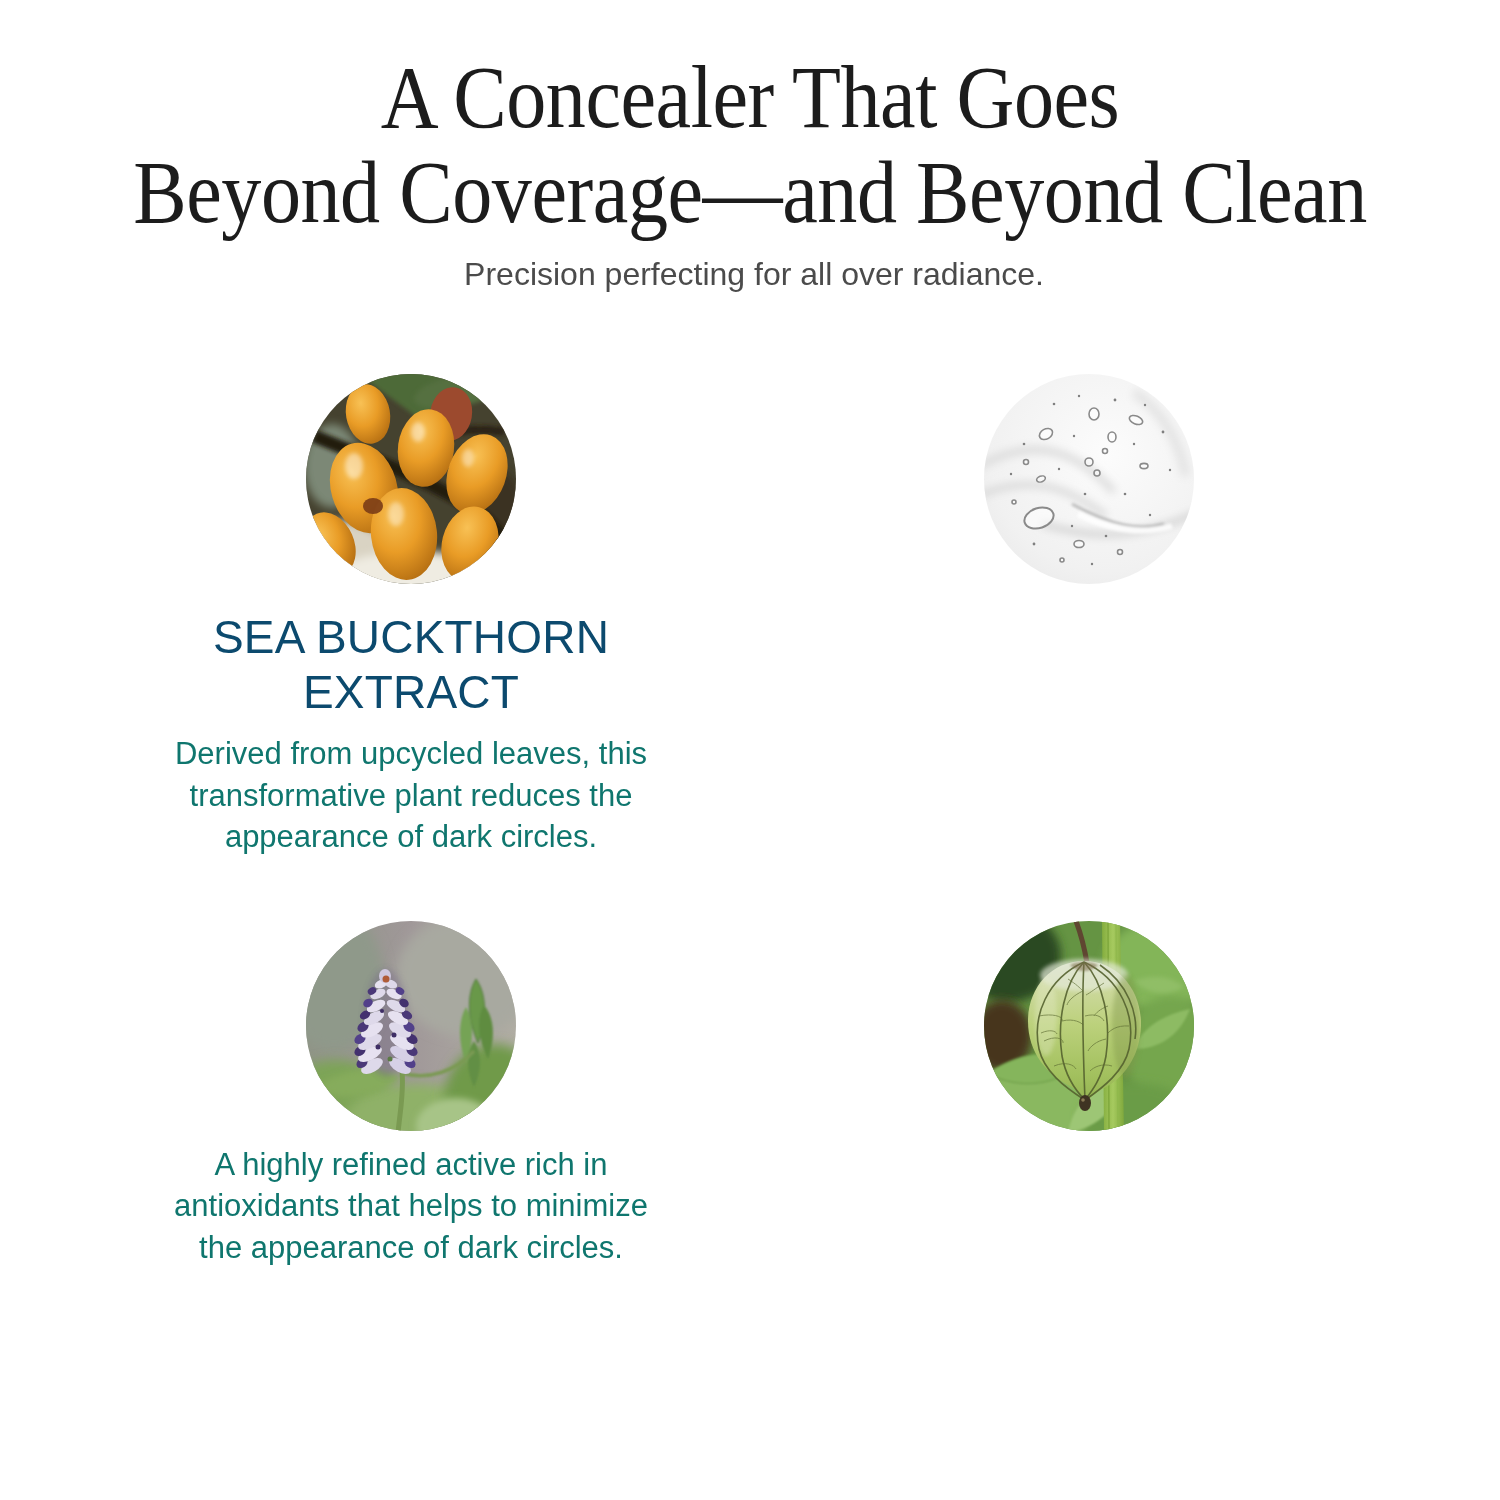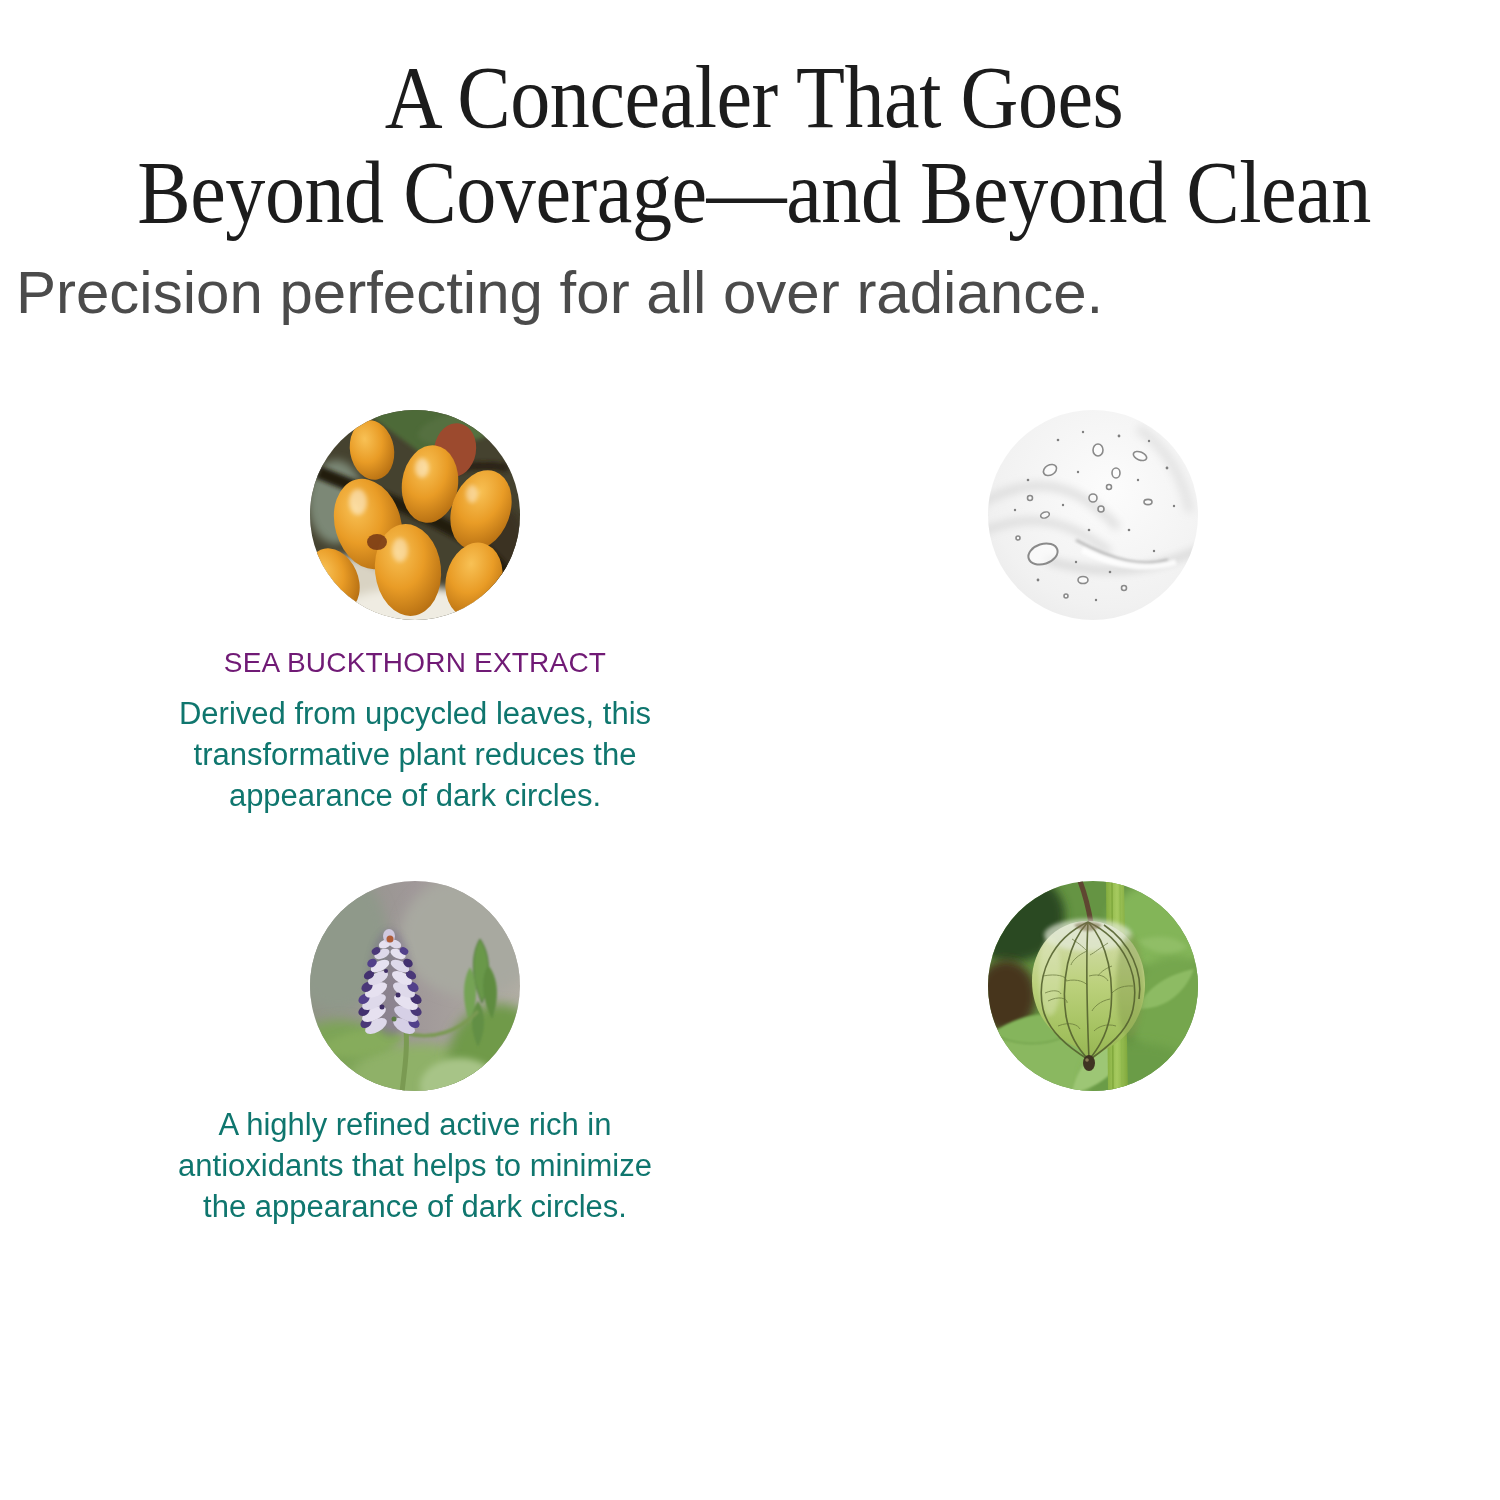--- a/index.html
+++ b/index.html
@@ -2,41 +2,42 @@
 <html><head>
 <meta charset="utf-8">
 <style>
   html,body{margin:0;padding:0;}
   body{
     width:1500px;height:1500px;
     background:#ffffff;
     overflow:hidden;
     font-family:"Liberation Sans","DejaVu Sans",sans-serif;
   }
-  .page{width:1500px;height:1500px;padding-top:50px;box-sizing:border-box;padding-left:8px;}
+  .page{width:1500px;height:1500px;padding-top:50px;box-sizing:border-box;}
 
   
   .title{
     margin:0;
     font-family:"Liberation Serif","DejaVu Serif",serif;
     font-weight:400;
     font-size:89px;
     line-height:1.07;
     color:#1c1c1c;
     text-align:center;
     white-space:pre-line;
     transform:scaleX(0.9);
     transform-origin:50% 0;
     letter-spacing:-0.5px;
   }
   .subtitle{
     margin:14px 0 0 8px;
-    font-size:60px;
+    font-size:32px;
     line-height:1.3;
     color:#4b4b4b;
+    text-align:center;
   }
 
   
   .grid{
     margin-top:78px;
     display:grid;
     grid-template-columns:600px 600px;
     column-gap:78px;
     row-gap:64px;
     justify-content:center;
@@ -44,24 +45,24 @@
   .card{text-align:center;}
   .photo{
     width:210px;height:210px;
     margin:0 auto;
     border-radius:50%;
     overflow:hidden;
   }
   .photo svg{display:block;width:210px;height:210px;}
   .ing-name{
     margin:26px 0 0 0;
-    font-size:28px;
+    font-size:46px;
     font-weight:400;
     line-height:1.2;
-    color:#701a75;
+    color:#0c4a6e;
     letter-spacing:0.2px;
   }
   .ing-desc{
     margin:13px auto 0 auto;
     max-width:600px;
     font-size:31px;
     line-height:1.33;
     color:#0f766e;
     white-space:pre-line;
   }

